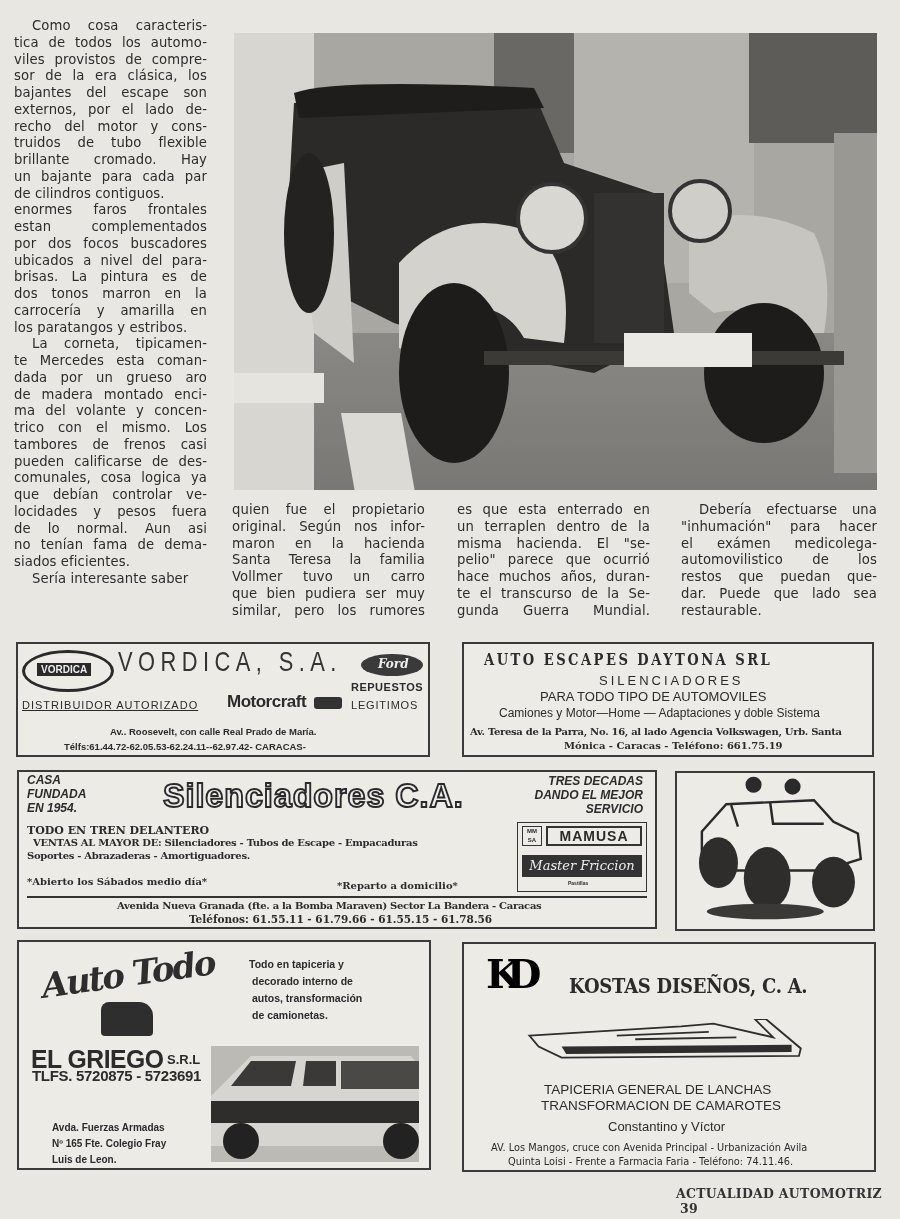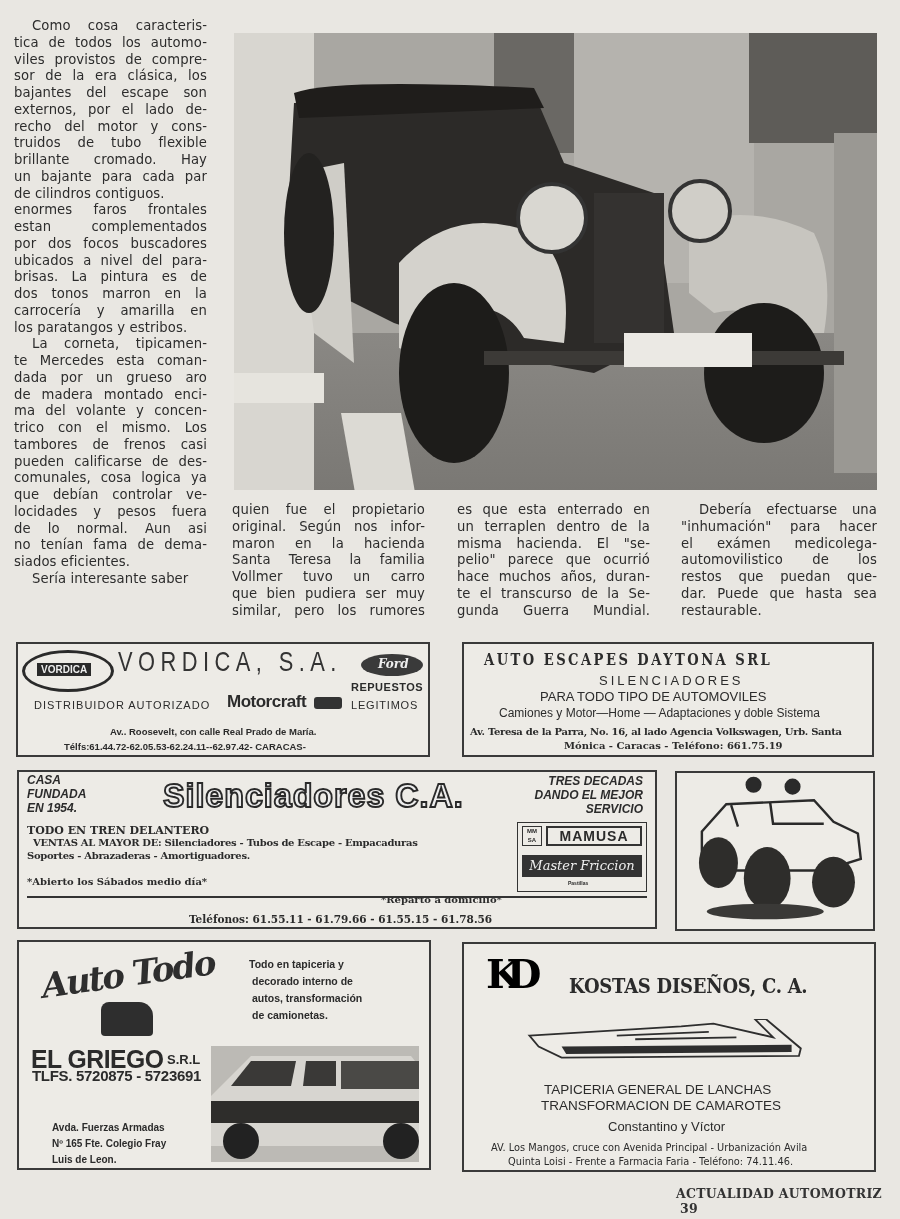--- a/index.html
+++ b/index.html
@@ -136,34 +136,34 @@
     <span class="ln">hace muchos años, duran-</span>
     <span class="ln">te el transcurso de la Se-</span>
     <span class="ln">gunda Guerra Mundial.</span>
   </div>
 <div id="col-b3" class="col">
     <span class="ln" style="padding-left: 18px;">Debería efectuarse una</span>
     <span class="ln">"inhumación" para hacer</span>
     <span class="ln">el exámen medicolega-</span>
     <span class="ln">automovilistico de los</span>
     <span class="ln">restos que puedan que-</span>
-    <span class="ln">dar. Puede que hasta sea</span>
+    <span class="ln">dar. Puede que lado sea</span>
     <span class="ln last">restaurable.</span>
   </div>
 
 <div id="ad-vordica" class="ad">
   <div style="left:4px;top:6px;width:92px;height:42px;border:3px solid #2a2a2a;border-radius:50%;">
     <span style="left:12px;top:10px;padding:1px 4px;background:#2a2a2a;color:#eee;font:bold 10px 'Liberation Sans',sans-serif;">VORDICA</span>
   </div>
   <span style="left:100px;top:2px;font:28px 'Liberation Sans Narrow','Liberation Sans',sans-serif;letter-spacing:7px;transform:scaleX(0.78);transform-origin:left top;color:#333;">VORDICA, S.A.</span>
   <div style="left:343px;top:10px;width:62px;height:22px;background:#3a3a3a;border-radius:50%;">
     <span style="left:17px;top:3px;color:#eee;font:italic bold 12px 'DejaVu Serif',serif;">Ford</span>
   </div>
   <span style="left:333px;top:37px;font:bold 11px 'Liberation Sans',sans-serif;letter-spacing:0.5px;">REPUESTOS</span>
-  <span style="left:16px;top:55px;font:11px 'Liberation Sans',sans-serif;letter-spacing:1px;">DISTRIBUIDOR AUTORIZADO</span>
+  <span style="left:4px;top:55px;font:11px 'Liberation Sans',sans-serif;letter-spacing:1px;text-decoration:underline;">DISTRIBUIDOR AUTORIZADO</span>
   <span style="left:209px;top:48px;font:bold 17px 'Liberation Sans',sans-serif;letter-spacing:-0.5px;">Motorcraft</span>
   <span style="left:296px;top:53px;width:28px;height:12px;background:#333;border-radius:3px;"></span>
   <span style="left:333px;top:55px;font:11px 'Liberation Sans',sans-serif;letter-spacing:0.8px;">LEGITIMOS</span>
   <span style="left:92px;top:82px;font:bold 9.5px 'Liberation Sans',sans-serif;">Av.. Roosevelt, con calle Real Prado de María.</span>
   <span style="left:46px;top:97px;font:bold 9.5px 'Liberation Sans',sans-serif;">Télfs:61.44.72-62.05.53-62.24.11--62.97.42- CARACAS-</span>
 </div>
 
 <div id="ad-daytona" class="ad">
   <span style="left:20px;top:6px;font:bold 16px 'DejaVu Serif',serif;letter-spacing:3px;transform:scaleX(0.82);transform-origin:left top;">AUTO ESCAPES DAYTONA SRL</span>
   <span style="left:135px;top:29px;font:13px 'Liberation Sans',sans-serif;letter-spacing:3px;">SILENCIADORES</span>
@@ -178,28 +178,29 @@
   <span style="left:8px;top:15px;font:italic bold 12px 'Liberation Sans',sans-serif;">FUNDADA</span>
   <span style="left:8px;top:29px;font:italic bold 12px 'Liberation Sans',sans-serif;">EN 1954.</span>
   <span style="left:144px;top:4px;font:bold 34px 'Liberation Sans',sans-serif;color:#eee;-webkit-text-stroke:2px #2a2a2a;letter-spacing:1px;transform:scaleX(0.95);transform-origin:left top;">Silenciadores C.A.</span>
   <span style="right:12px;top:2px;font:italic bold 12px 'Liberation Sans',sans-serif;">TRES DECADAS</span>
   <span style="right:12px;top:16px;font:italic bold 12px 'Liberation Sans',sans-serif;">DANDO EL MEJOR</span>
   <span style="right:12px;top:30px;font:italic bold 12px 'Liberation Sans',sans-serif;">SERVICIO</span>
   <span style="left:8px;top:52px;font:bold 11px 'DejaVu Serif',serif;">TODO EN TREN DELANTERO</span>
   <span style="left:14px;top:65px;font:bold 10px 'DejaVu Serif',serif;letter-spacing:-0.3px;">VENTAS AL MAYOR DE: Silenciadores - Tubos de Escape - Empacaduras</span>
   <span style="left:8px;top:78px;font:bold 10px 'DejaVu Serif',serif;letter-spacing:-0.3px;">Soportes - Abrazaderas - Amortiguadores.</span>
   <span style="left:8px;top:104px;font:bold 10px 'DejaVu Serif',serif;">*Abierto los Sábados medio día*</span>
-  <span style="left:318px;top:122px;font:bold 10px 'DejaVu Serif',serif;margin-left:44px;">*Reparto a domicilio*</span>
+  <span style="left:318px;top:108px;font:bold 10px 'DejaVu Serif',serif;">*Reparto a domicilio*</span>
   <div style="left:498px;top:50px;width:130px;height:70px;border:1.5px solid #333;">
     <span style="left:4px;top:3px;width:20px;height:20px;border:1.5px solid #333;font:bold 6px 'Liberation Sans',sans-serif;white-space:normal;text-align:center;line-height:9px;">MM SA</span>
     <span style="left:28px;top:3px;width:96px;height:20px;border:2px solid #333;font:bold 14px 'Liberation Sans',sans-serif;text-align:center;line-height:16px;letter-spacing:1px;">MAMUSA</span>
     <span style="left:4px;top:32px;width:120px;height:22px;background:#333;color:#eee;font:italic 13px 'DejaVu Serif',serif;text-align:center;line-height:22px;">Master Friccion</span>
     <span style="left:50px;top:57px;font:bold 5px 'Liberation Sans',sans-serif;">Pastillas</span>
   </div>
   <div style="left:8px;right:8px;top:124px;height:0;border-top:2px solid #333;"></div>
+  <span style="left:98px;top:128px;font:bold 10px 'DejaVu Serif',serif;letter-spacing:-0.3px;">Avenida Nueva Granada (fte. a la Bomba Maraven) Sector La Bandera - Caracas</span>
   <span style="left:170px;top:141px;font:bold 10.5px 'DejaVu Serif',serif;">Teléfonos: 61.55.11 - 61.79.66 - 61.55.15 - 61.78.56</span>
 </div>
 
 <div id="ad-cartoon" class="ad">
   <svg viewBox="0 0 200 160" style="position:absolute;left:0;top:0;width:196px;height:156px;">
     <g fill="none" stroke="#2a2a2a" stroke-width="2.5">
       <path d="M25,60 L50,32 L140,28 L160,50 L185,62 L188,88 L150,100 L60,100 L25,85 Z" fill="#eeece7"></path>
       <path d="M55,33 L62,55 M95,30 L98,52 L150,52"></path>
       <circle cx="78" cy="12" r="7" fill="#2a2a2a"></circle>
       <circle cx="118" cy="14" r="7" fill="#2a2a2a"></circle>

